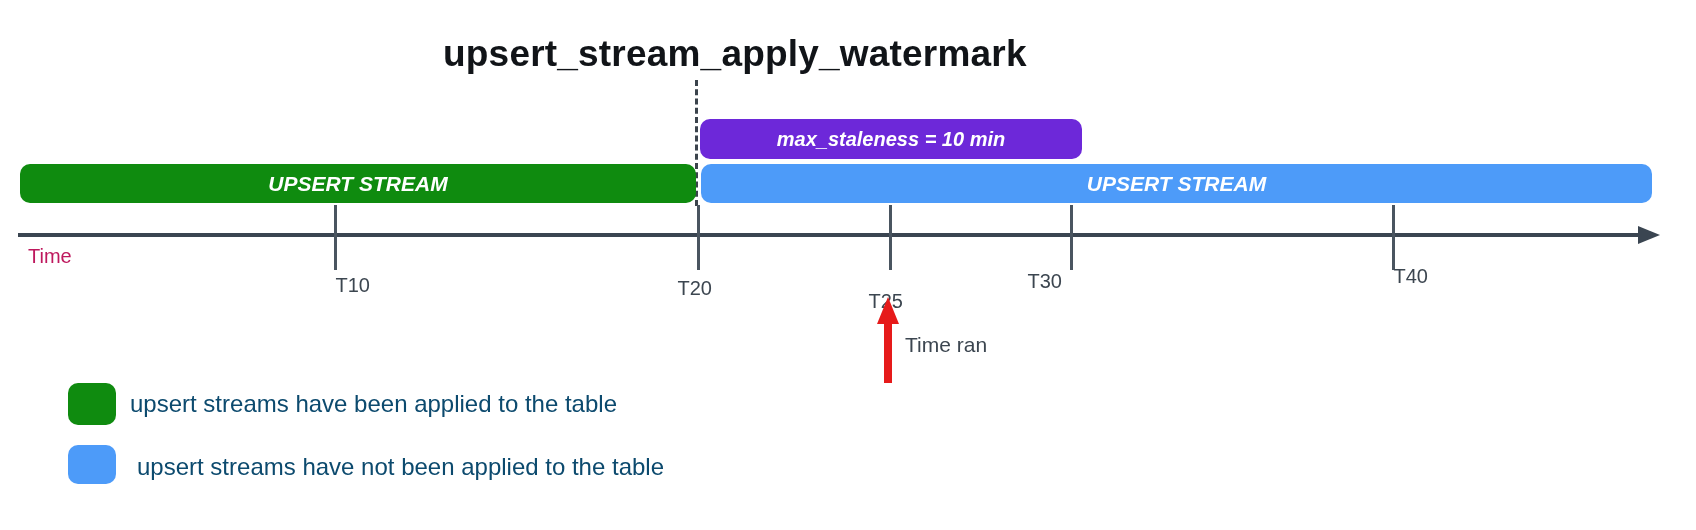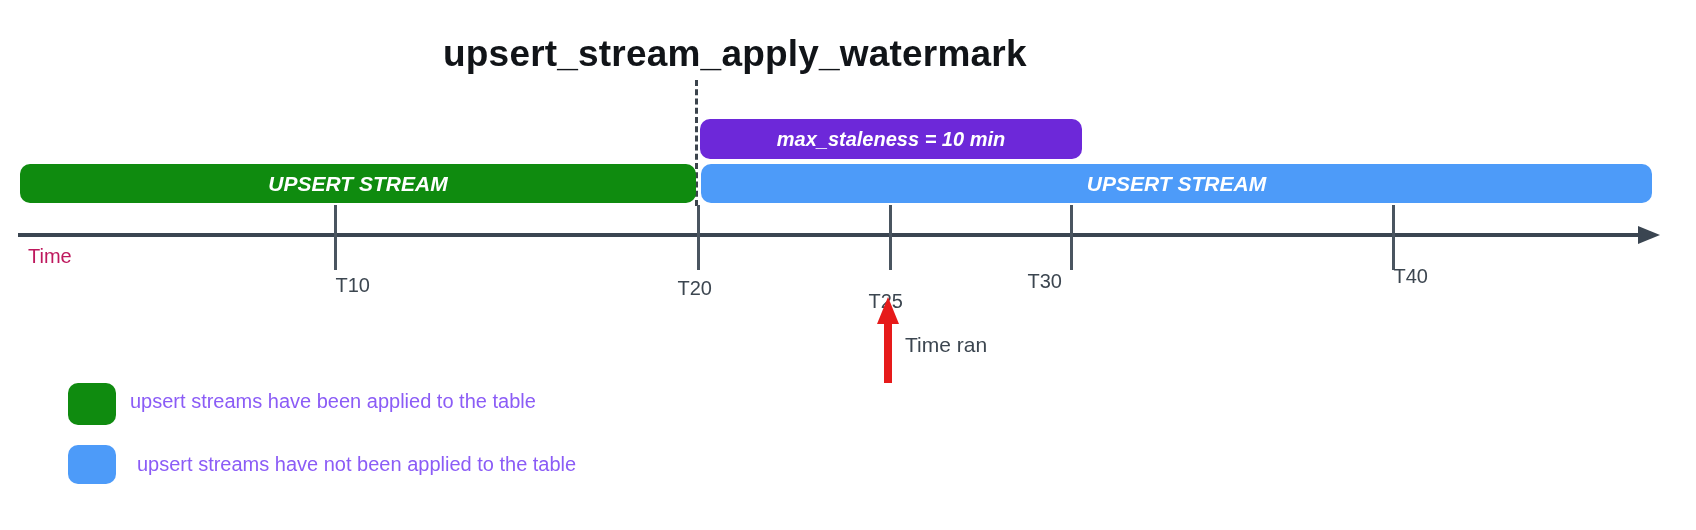--- a/index.html
+++ b/index.html
@@ -30,21 +30,21 @@
 
   .query-arrow-head{left:877px;top:297px;width:0;height:0;
        border-left:11px solid transparent;border-right:11px solid transparent;
        border-bottom:27px solid #e61a1a;}
   .query-arrow-shaft{left:884px;top:322px;width:8px;height:61px;}
   .query-label{left:905px;top:333px;font-size:21px;color:#3c4650;}
 
   .legend-swatch{border-radius:10px;}
   .legend-swatch-1{left:68px;top:383px;width:48px;height:42px;}
   .legend-swatch-2{left:68px;top:445px;width:48px;height:39px;}
-  .legend-label{font-size:20px;color:#8b5cf6;}
+  .legend-label{font-size:24px;color:#0c4a6e;}
   .legend-label-1{left:130px;top:390px;}
   .legend-label-2{left:137px;top:453px;}
 </style>
 </head>
 <body>
 
 <div class="abs diagram-title">upsert_stream_apply_watermark</div>
 
 <div class="abs dashed-line"></div>
 

